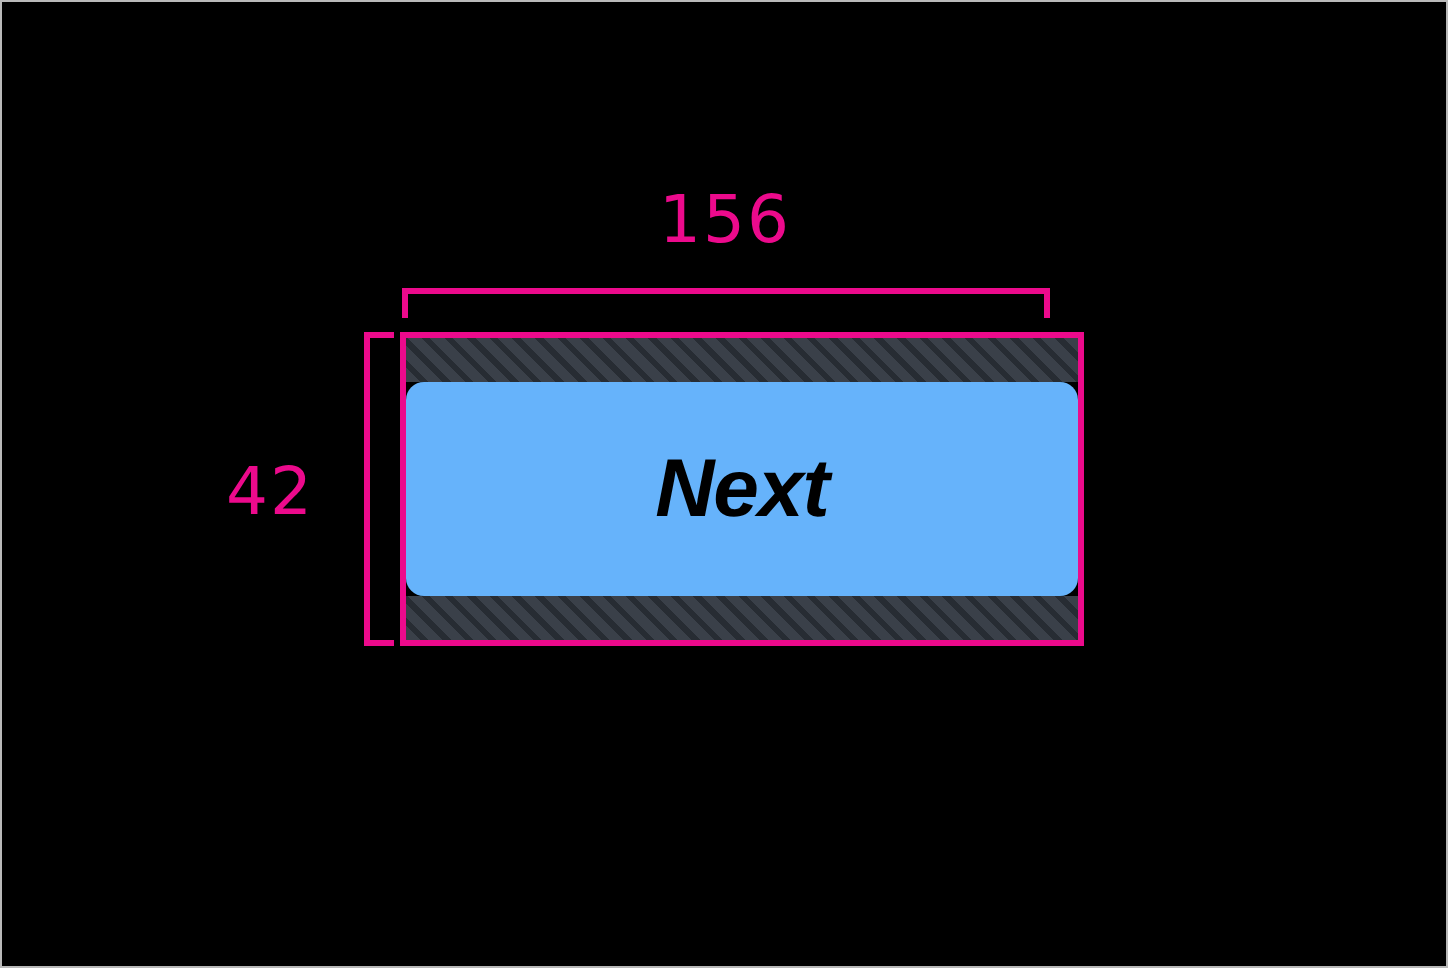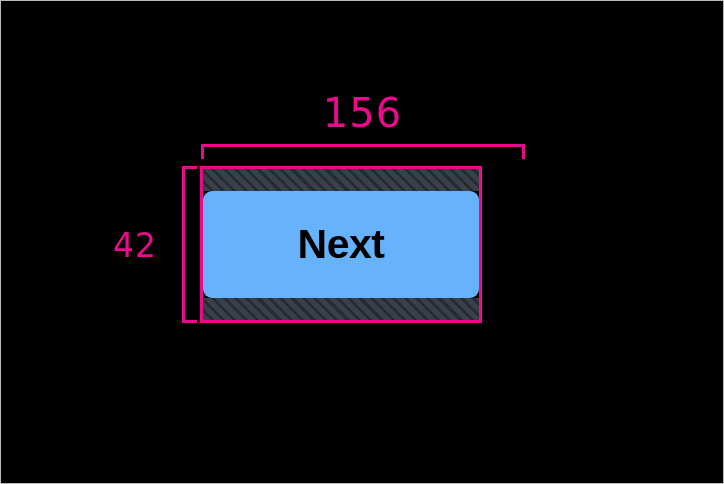--- a/index.html
+++ b/index.html
@@ -29,21 +29,21 @@
     font-weight: 400;
     line-height: 1;
     white-space: nowrap;
     letter-spacing: 1px;
   }
   #width-label {
     left: 0;
     top: 92px;
     width: 724px;
     text-align: center;
-    font-size: 40px;
+    font-size: 33px;
     
     transform: translateX(calc(361.5px - 362px));
   }
   #height-label {
     left: 112px;
     top: 228px;
     font-size: 33px;
   }
 
   
@@ -96,25 +96,26 @@
     background: #ec0a8c;
   }
   #height-bracket .tick.top    { top: 0; }
   #height-bracket .tick.bottom { bottom: 0; }
 
   
   #element-box {
     position: absolute;
     left: 199px;
     top: 165px;
-    width: 282px;
+    width: 342px;
     height: 157px;
     box-sizing: border-box;
     border: 3px solid #ec0a8c;
     background: #000000;
+    font-style: italic;
   }
 
   #element-inner {
     position: absolute;
     left: 0;
     top: 0;
     right: 0;
     bottom: 0;
     display: flex;
     flex-direction: column;

